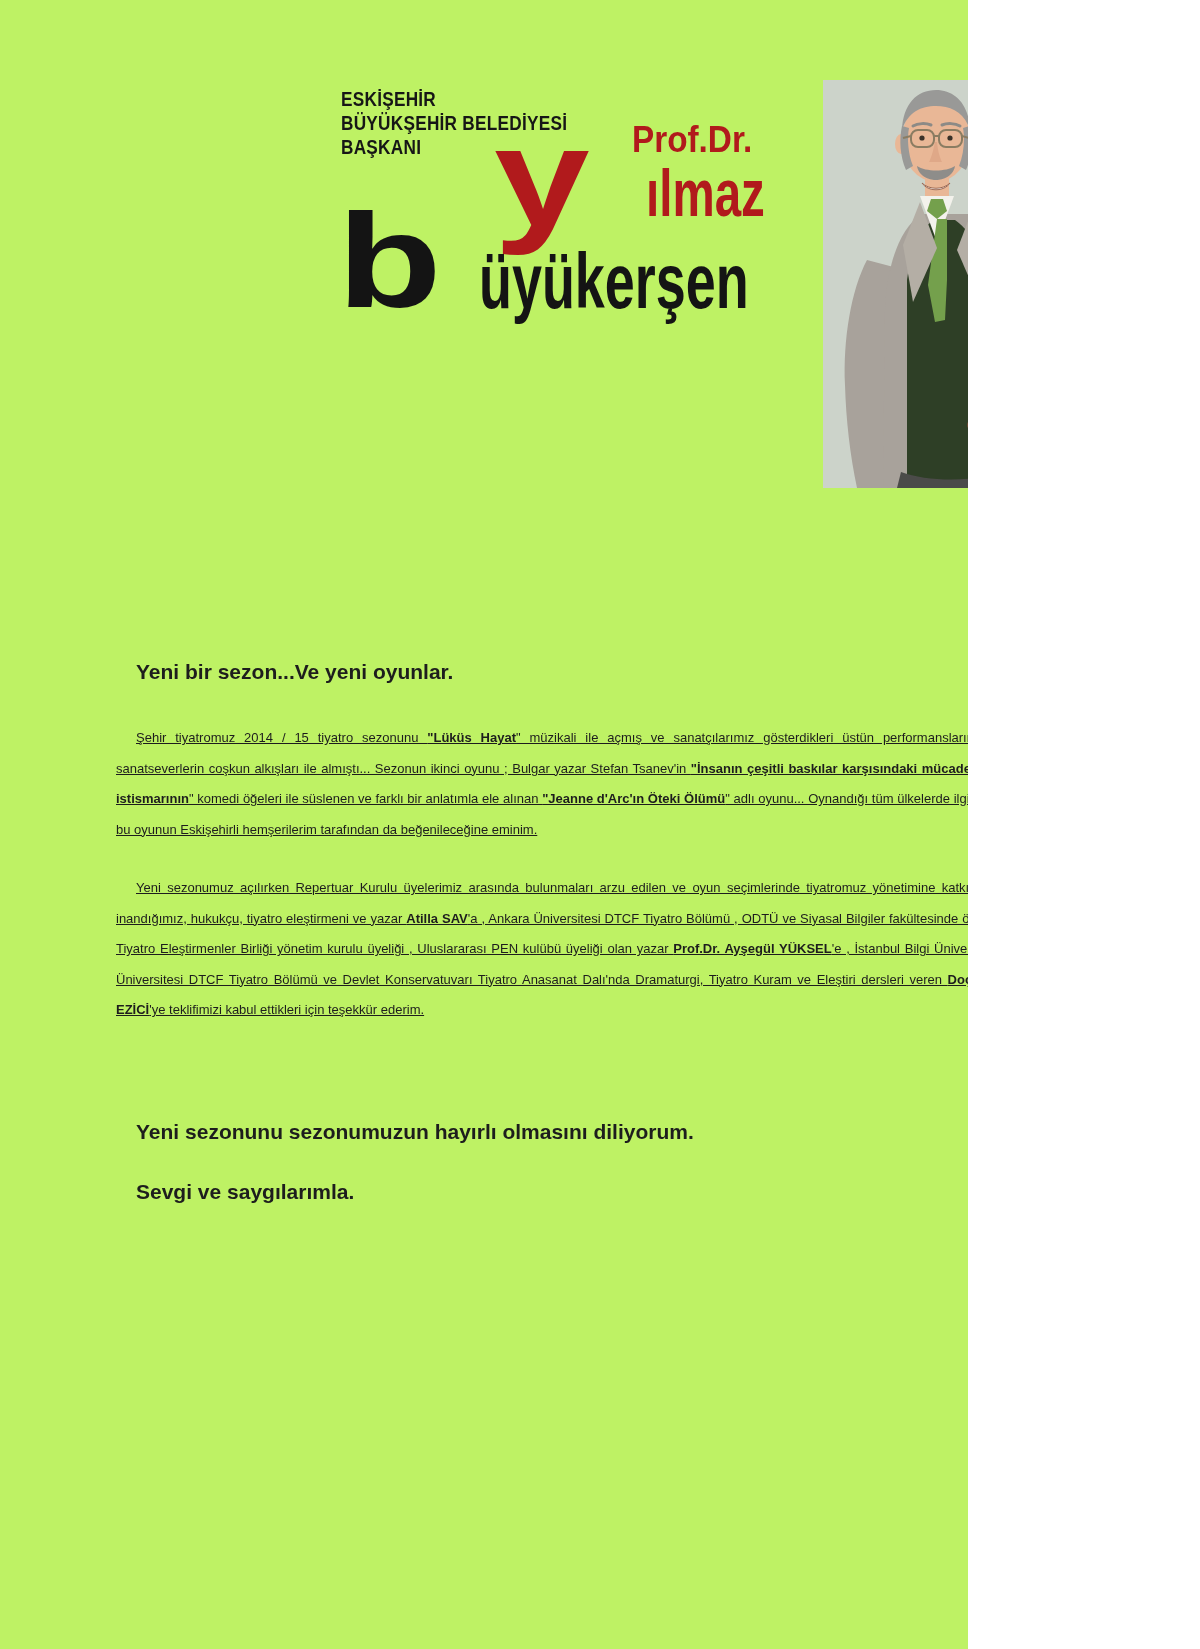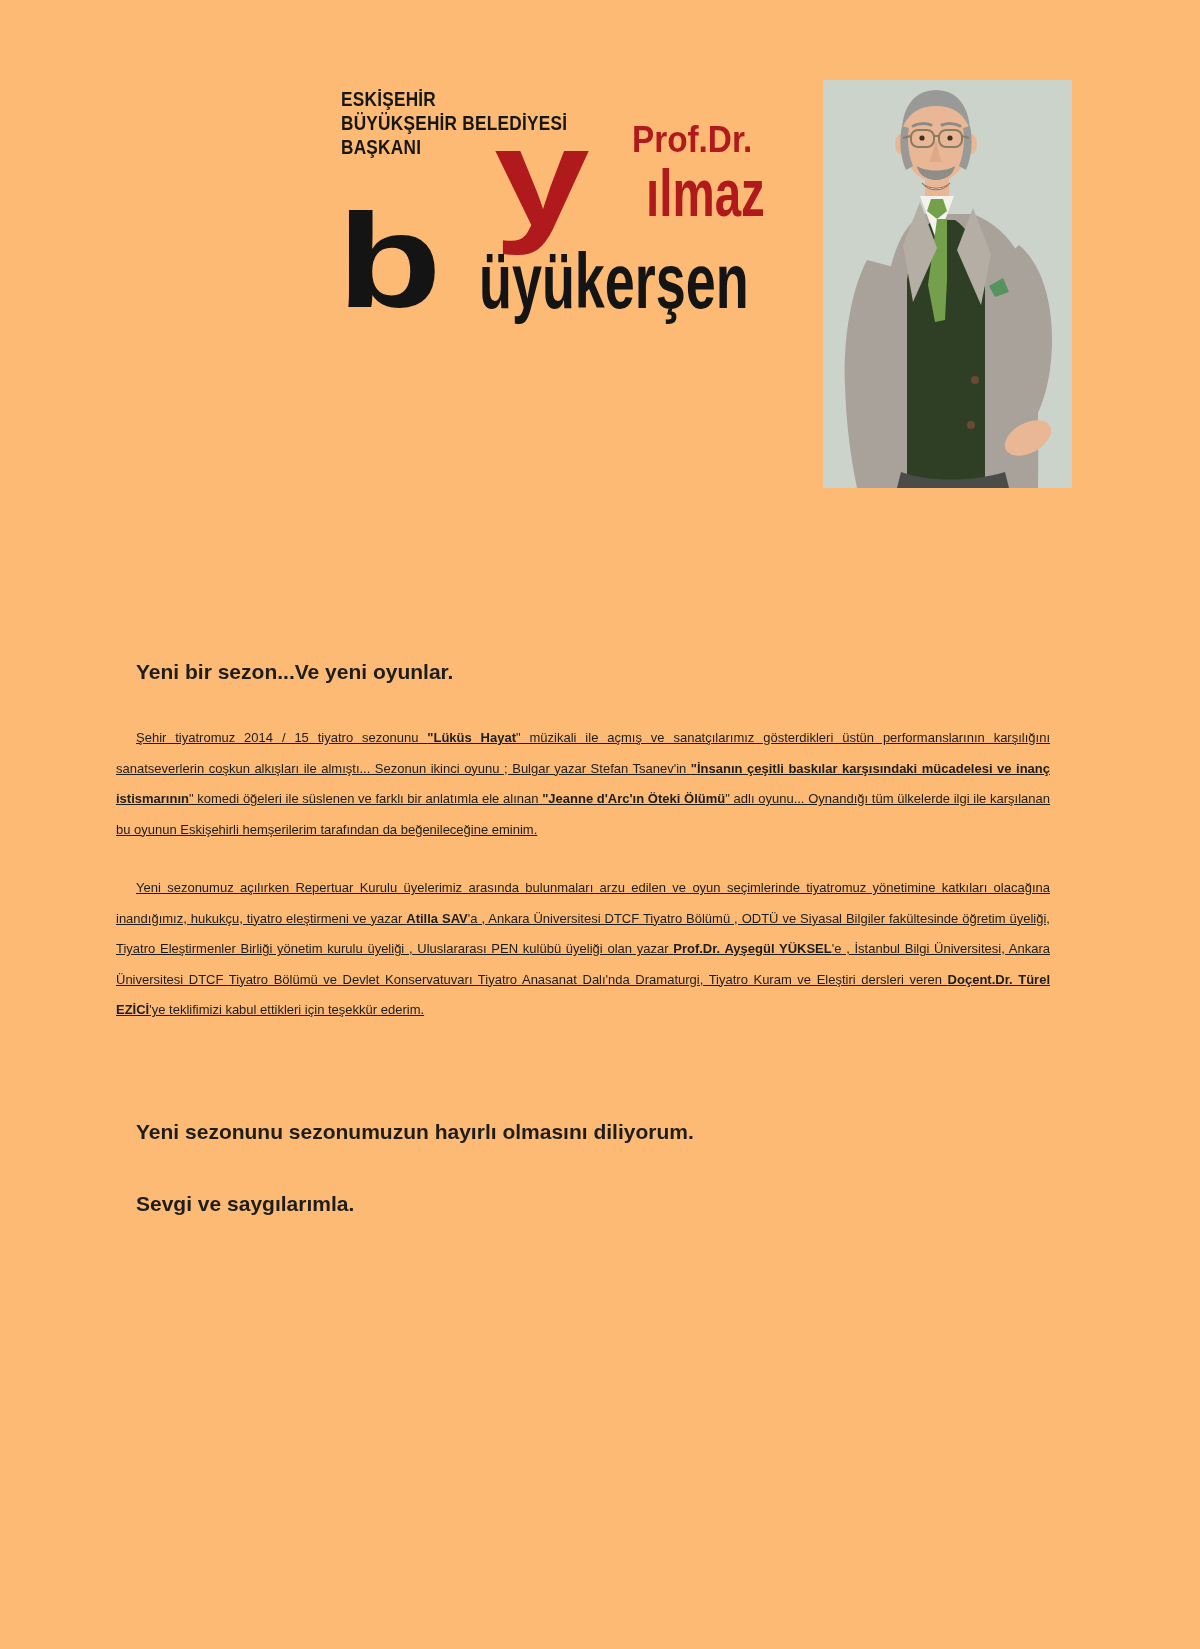--- a/index.html
+++ b/index.html
@@ -1,19 +1,19 @@
 <!DOCTYPE html>
 <html style="--red: #b11a1c; --ink: #1d1d1d;"><head>
 <meta charset="utf-8">
 <style>
   * { margin:0; padding:0; box-sizing:border-box; }
   :root { --red:#b11a1c; --ink:#1d1d1d; }
   html,body { background:#ffffff; }
   body { width:1200px; height:1649px; font-family:"Liberation Sans", sans-serif; }
-  .page { position:relative; width:1200px; height:1649px; background:#fdba74; overflow:hidden; }
+  .page { position:relative; width:968px; height:1649px; background:#bef264; overflow:hidden; }
 
   
   .org { position:absolute; left:341px; top:87px; font-weight:bold; font-size:20px;
          line-height:24px; color:#161616; transform:scaleX(0.86); transform-origin:left top;
          white-space:nowrap; letter-spacing:0.3px; }
   .prof { position:absolute; left:632px; top:121px; color:var(--red); font-weight:bold;
           font-size:37px; line-height:1; transform:scaleX(0.9); transform-origin:left top; }
   .big-letter { position:absolute; font-weight:bold; line-height:1; transform-origin:left top; }
   .big-y { left:494px; top:107px; font-size:141px; color:var(--red); transform:scaleX(1.22); }
   .big-b { left:337px; top:194px; font-size:134px; color:#141414; transform:scaleX(1.28); }
@@ -25,21 +25,21 @@
   .photo { position:absolute; left:823px; top:80px; width:249px; height:408px; overflow:hidden; }
   .photo svg { display:block; }
 
   
   .letter { position:absolute; left:116px; top:658px; width:934px; color:var(--ink); }
   .greeting { font-weight:bold; font-size:21px; line-height:28px; text-indent:20px; }
   .para { font-size:13px; line-height:30.5px; text-align:justify; text-indent:20px; margin-top:37px;text-decoration:underline; }
   .para + .para { margin-top:28px; }
   .para .b { font-weight:bold; }
   .closing { font-weight:bold; font-size:21px; line-height:28px; text-indent:20px; margin-top:92px; }
-  .signoff { font-weight:bold; font-size:21px; line-height:28px; text-indent:20px; margin-top:44px; }
+  .signoff { font-weight:bold; font-size:21px; line-height:28px; text-indent:20px; margin-top:32px; }
 </style>
 </head>
 <body>
 
 <div class="page">
 
   <div class="masthead">
     <div class="org">
       <div class="org-line">ESKİŞEHİR</div>
       <div class="org-line">BÜYÜKŞEHİR BELEDİYESİ</div>

